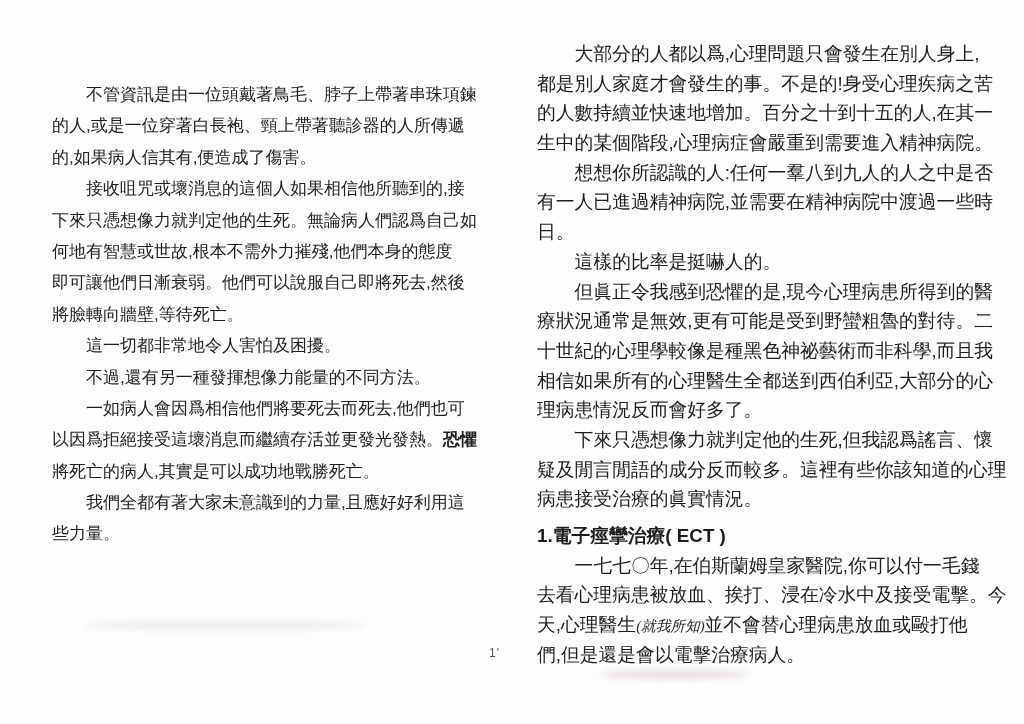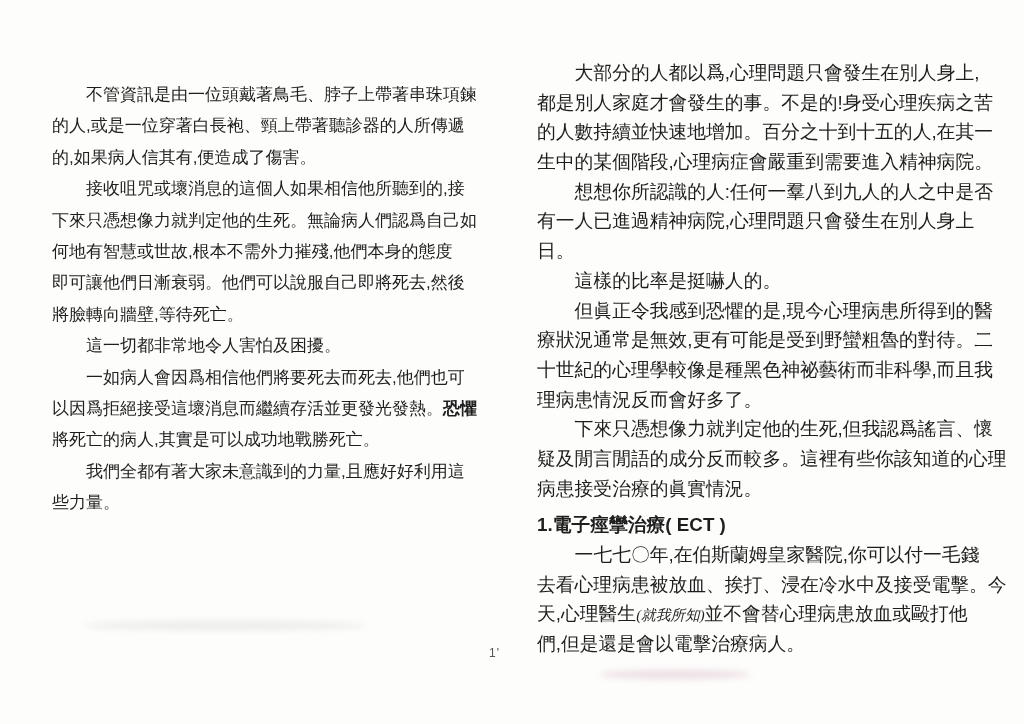--- a/index.html
+++ b/index.html
@@ -24,21 +24,21 @@
     width: 452px;
     font-size: 17px;
     margin-left: 28px;
   }
   #left-column .line {
     height: 31.4px;
     line-height: 31.4px;
   }
   #right-column {
     left: 537px;
-    top: 58px;
+    top: 39px;
     width: 474px;
     font-size: 18.8px;
   }
   #right-column .line {
     height: 29.7px;
     line-height: 29.7px;
   }
   .line {
     white-space: nowrap;
     letter-spacing: 0;
@@ -96,39 +96,41 @@
   <div id="left-column" class="column">
       <div class="line indent"><span>不管資訊是由一位頭戴著鳥毛、脖子上帶著串珠項鍊</span></div>
       <div class="line"><span>的人,或是一位穿著白長袍、頸上帶著聽診器的人所傳遞</span></div>
       <div class="line"><span>的,如果病人信其有,便造成了傷害。</span></div>
       <div class="line indent"><span>接收咀咒或壞消息的這個人如果相信他所聽到的,接</span></div>
       <div class="line"><span>下來只憑想像力就判定他的生死。無論病人們認爲自己如</span></div>
       <div class="line"><span>何地有智慧或世故,根本不需外力摧殘,他們本身的態度</span></div>
       <div class="line"><span>即可讓他們日漸衰弱。他們可以說服自己即將死去,然後</span></div>
       <div class="line"><span>將臉轉向牆壁,等待死亡。</span></div>
       <div class="line indent"><span>這一切都非常地令人害怕及困擾。</span></div>
+      <div class="line indent"><span>不過,還有另一種發揮想像力能量的不同方法。</span></div>
       <div class="line indent"><span>一如病人會因爲相信他們將要死去而死去,他們也可</span></div>
       <div class="line"><span>以因爲拒絕接受這壞消息而繼續存活並更發光發熱。</span><span class="bold">恐懼</span></div>
       <div class="line"><span>將死亡的病人,其實是可以成功地戰勝死亡。</span></div>
       <div class="line indent"><span>我們全都有著大家未意識到的力量,且應好好利用這</span></div>
       <div class="line"><span>些力量。</span></div>
     </div>
 
   <div id="right-column" class="column">
       <div class="line indent"><span>大部分的人都以爲,心理問題只會發生在別人身上,</span></div>
       <div class="line"><span>都是別人家庭才會發生的事。不是的!身受心理疾病之苦</span></div>
       <div class="line"><span>的人數持續並快速地增加。百分之十到十五的人,在其一</span></div>
       <div class="line"><span>生中的某個階段,心理病症會嚴重到需要進入精神病院。</span></div>
       <div class="line indent"><span>想想你所認識的人:任何一羣八到九人的人之中是否</span></div>
-      <div class="line"><span>有一人已進過精神病院,心理問題只會發生在別人身上</span></div>
+      <div class="line"><span>有一人已進過精神病院,並需要在精神病院中渡過一些時</span></div>
       <div class="line"><span>日。</span></div>
       <div class="line indent"><span>這樣的比率是挺嚇人的。</span></div>
       <div class="line indent"><span>但眞正令我感到恐懼的是,現今心理病患所得到的醫</span></div>
       <div class="line"><span>療狀況通常是無效,更有可能是受到野蠻粗魯的對待。二</span></div>
       <div class="line"><span>十世紀的心理學較像是種黑色神祕藝術而非科學,而且我</span></div>
+      <div class="line"><span>相信如果所有的心理醫生全都送到西伯利亞,大部分的心</span></div>
       <div class="line"><span>理病患情況反而會好多了。</span></div>
       <div class="line indent"><span>下來只憑想像力就判定他的生死,但我認爲謠言、懷</span></div>
       <div class="line"><span>疑及閒言閒語的成分反而較多。這裡有些你該知道的心理</span></div>
       <div class="line"><span>病患接受治療的眞實情況。</span></div>
       <div class="line heading gap"><span>1.電子痙攣治療( ECT )</span></div>
       <div class="line indent"><span>一七七〇年,在伯斯蘭姆皇家醫院,你可以付一毛錢</span></div>
       <div class="line"><span>去看心理病患被放血、挨打、浸在冷水中及接受電擊。今</span></div>
       <div class="line"><span>天,心理醫生</span><span class="ann">(就我所知)</span><span>並不會替心理病患放血或毆打他</span></div>
       <div class="line"><span>們,但是還是會以電擊治療病人。</span></div>
     </div>

